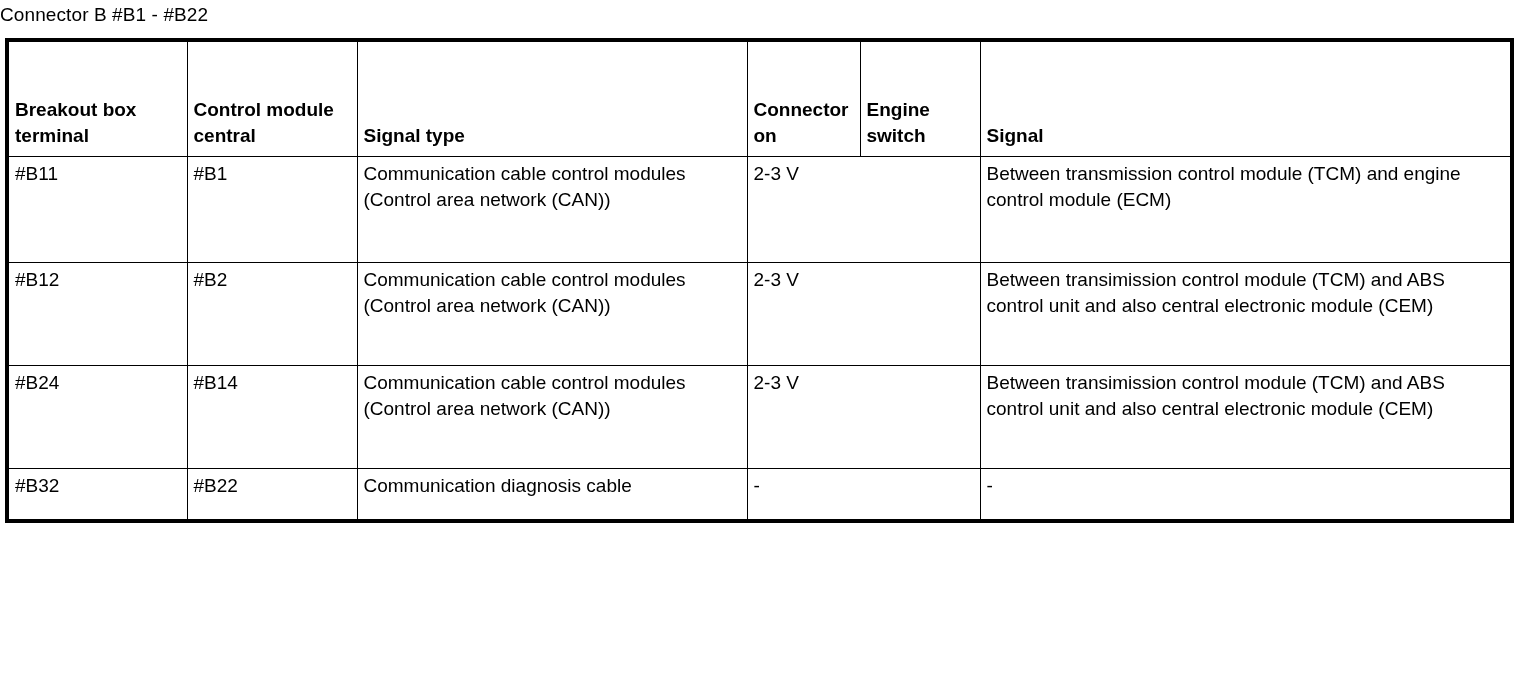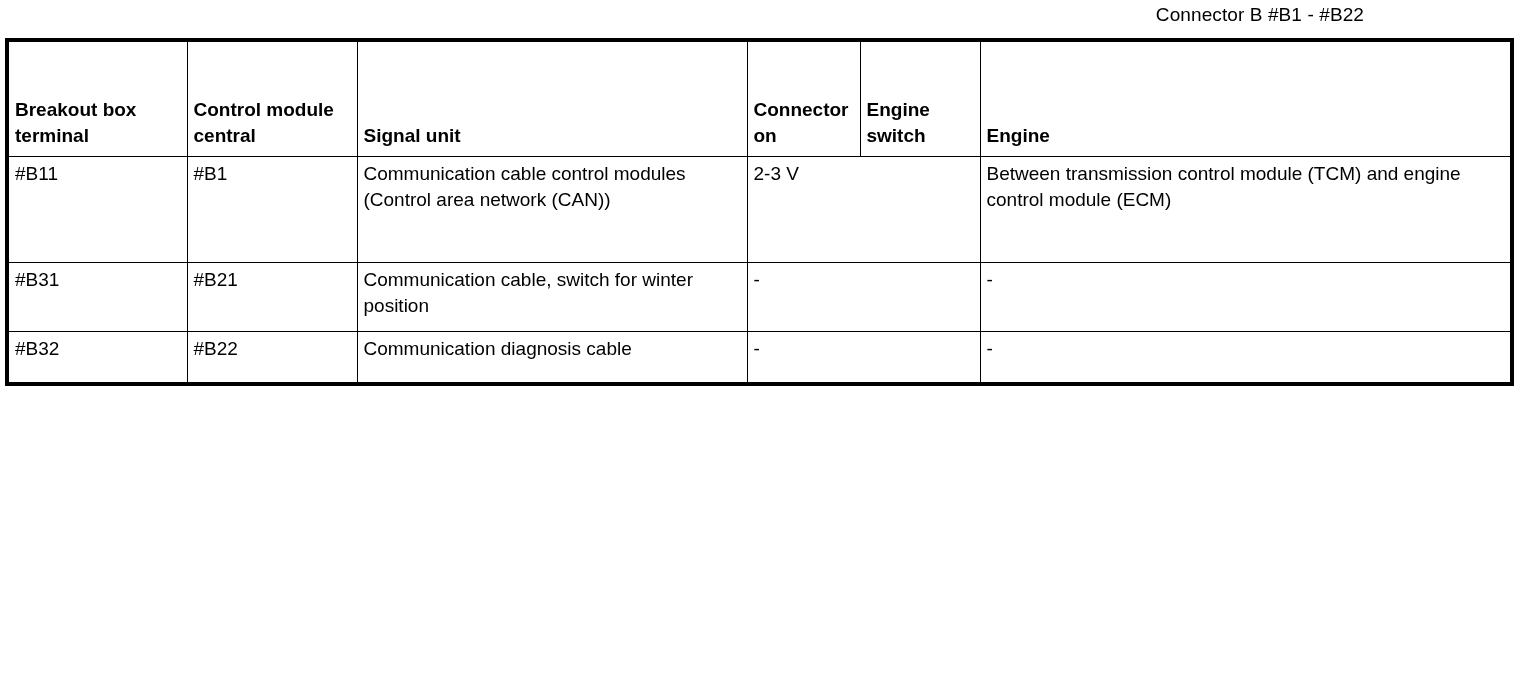--- a/index.html
+++ b/index.html
@@ -19,21 +19,21 @@
     position: relative;
     width: 1520px;
     height: 678px;
     box-sizing: border-box;
   }
   .title {
     position: absolute;
     top: 2px;
     left: 0;
     width: 1364px;
-    text-align: right;
+    text-align: left;
     font-size: 19px;
     line-height: 26px;
     letter-spacing: 0.1px;
     white-space: nowrap;
   }
   .table-wrap {
     position: absolute;
     top: 38px;
     left: 5px;
     width: 1505px;
@@ -89,47 +89,54 @@
         <col class="c-signal">
         <col class="c-ignition">
         <col class="c-engine">
         <col class="c-other">
       </colgroup>
 
       <thead>
         <tr class="header-row">
           <th>Breakout box terminal</th>
           <th>Control module central</th>
-          <th>Signal unit</th>
+          <th>Signal type</th>
           <th>Connector on</th>
           <th>Engine switch</th>
-          <th>Engine</th>
+          <th>Signal</th>
         </tr>
       </thead>
 
       <tbody>
 
         <tr class="r-tall">
           <td>#B11</td>
           <td>#B1</td>
           <td>Communication cable control modules (Control area network (CAN))</td>
           <td colspan="2">2-3 V</td>
           <td>Between transmission control module (TCM) and engine control module (ECM)</td>
         </tr>
 
+        <tr class="r-med">
+          <td>#B12</td>
+          <td>#B2</td>
+          <td>Communication cable control modules (Control area network (CAN))</td>
+          <td colspan="2">2-3 V</td>
+          <td>Between transimission control module (TCM) and ABS control unit and also central electronic module (CEM)</td>
+        </tr>
 
 
+        <tr class="r-med">
+          <td>#B24</td>
+          <td>#B14</td>
+          <td>Communication cable control modules (Control area network (CAN))</td>
+          <td colspan="2">2-3 V</td>
+          <td>Between transimission control module (TCM) and ABS control unit and also central electronic module (CEM)</td>
+        </tr>
 
-        <tr class="r-short">
-          <td>#B31</td>
-          <td>#B21</td>
-          <td>Communication cable, switch for winter position</td>
-          <td colspan="2">-</td>
-          <td>-</td>
-        </tr>
 
         <tr class="r-last">
           <td>#B32</td>
           <td>#B22</td>
           <td>Communication diagnosis cable</td>
           <td colspan="2">-</td>
           <td>-</td>
         </tr>
 
       </tbody>

